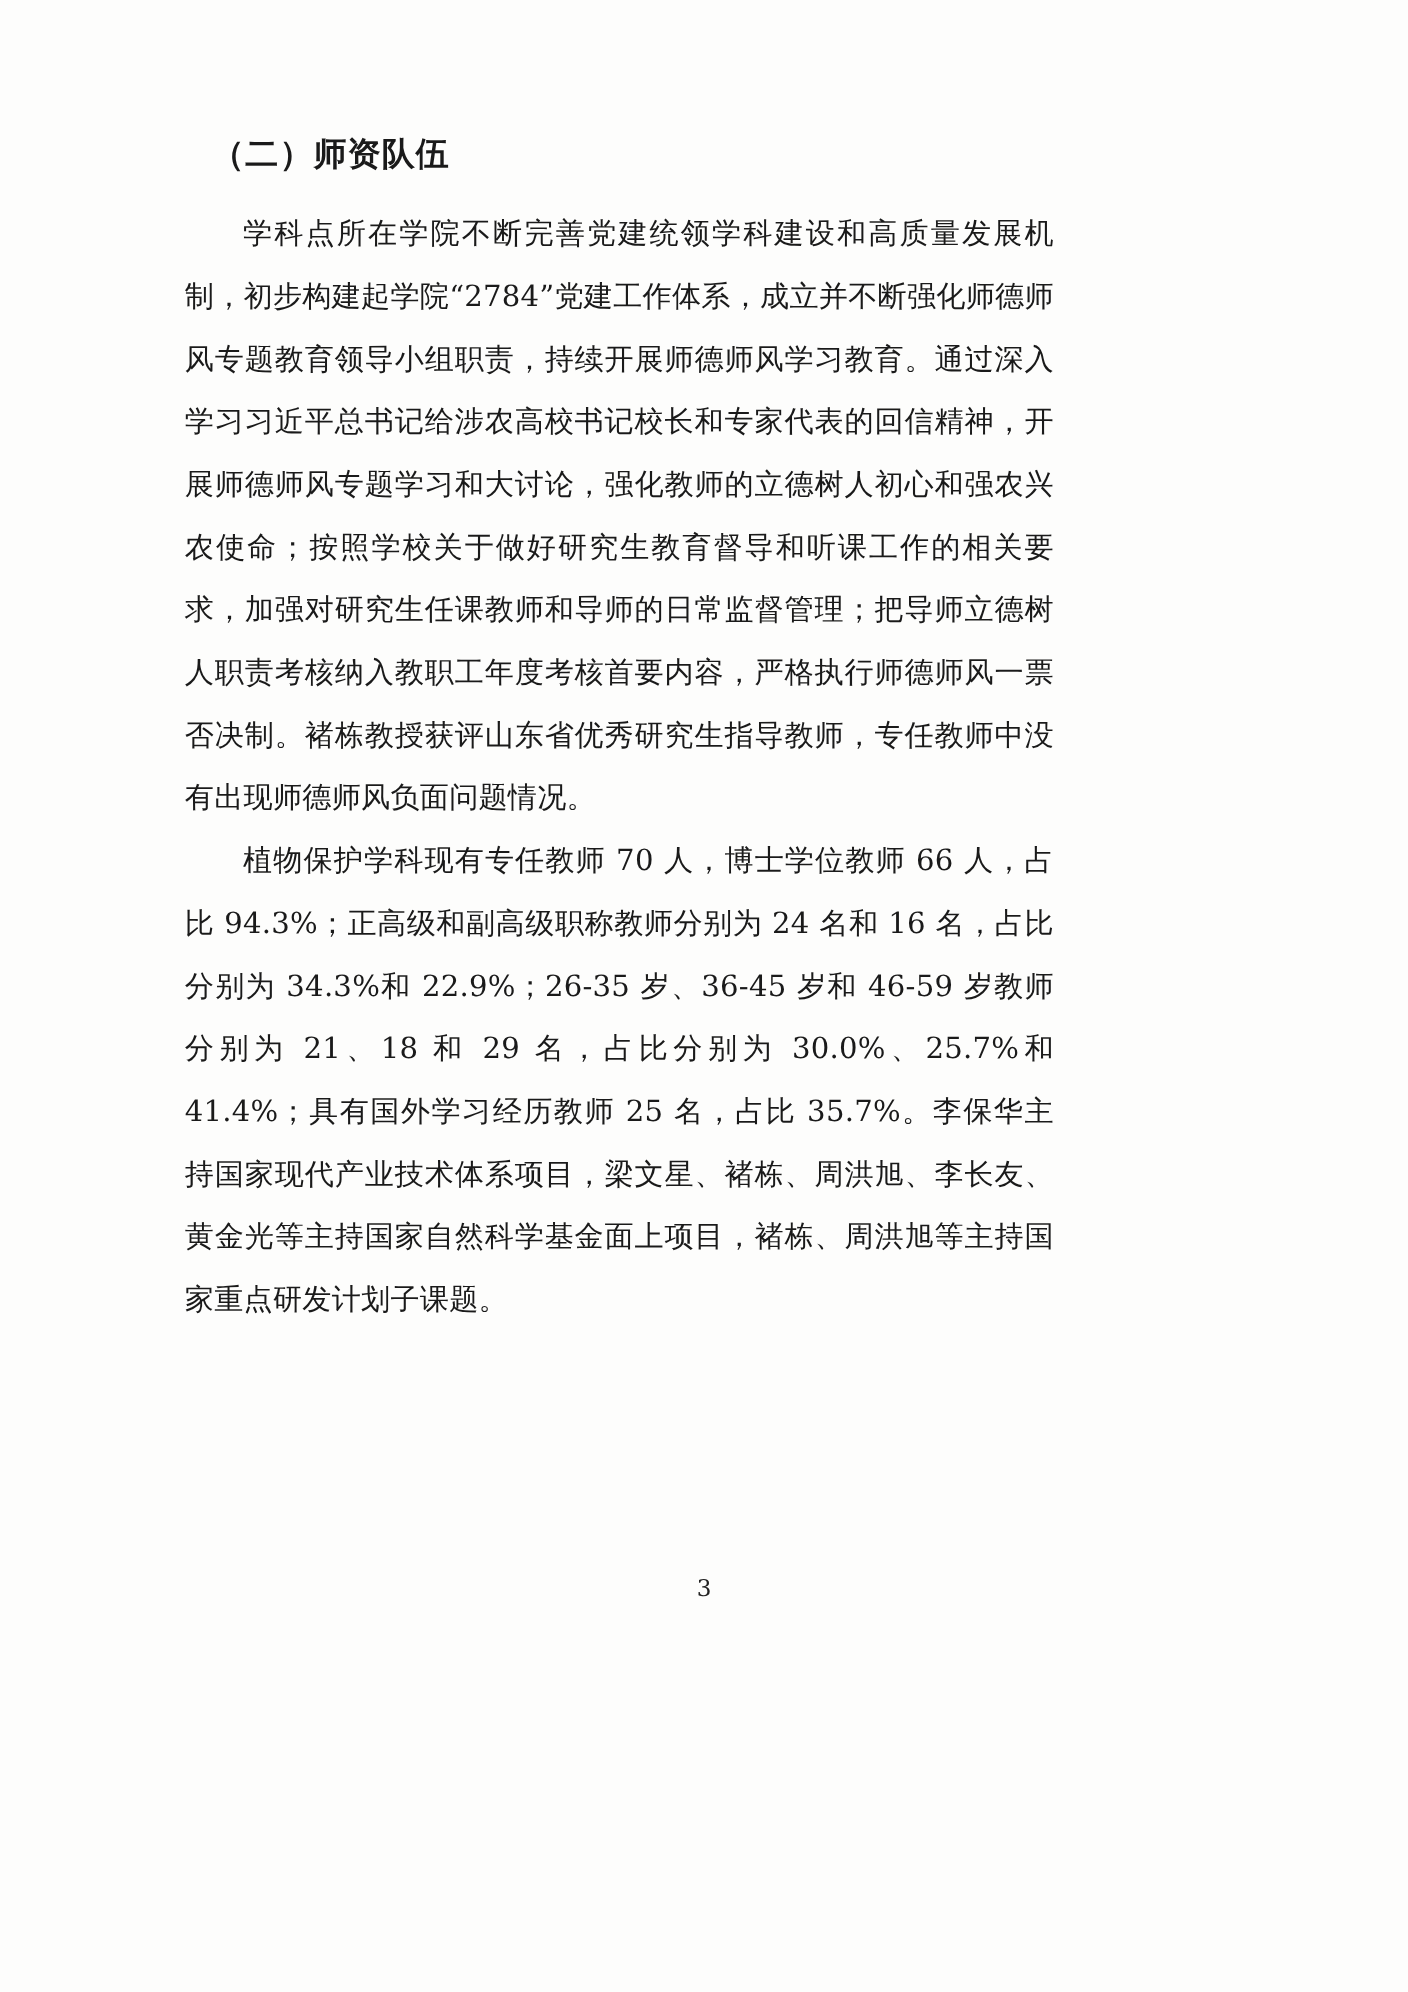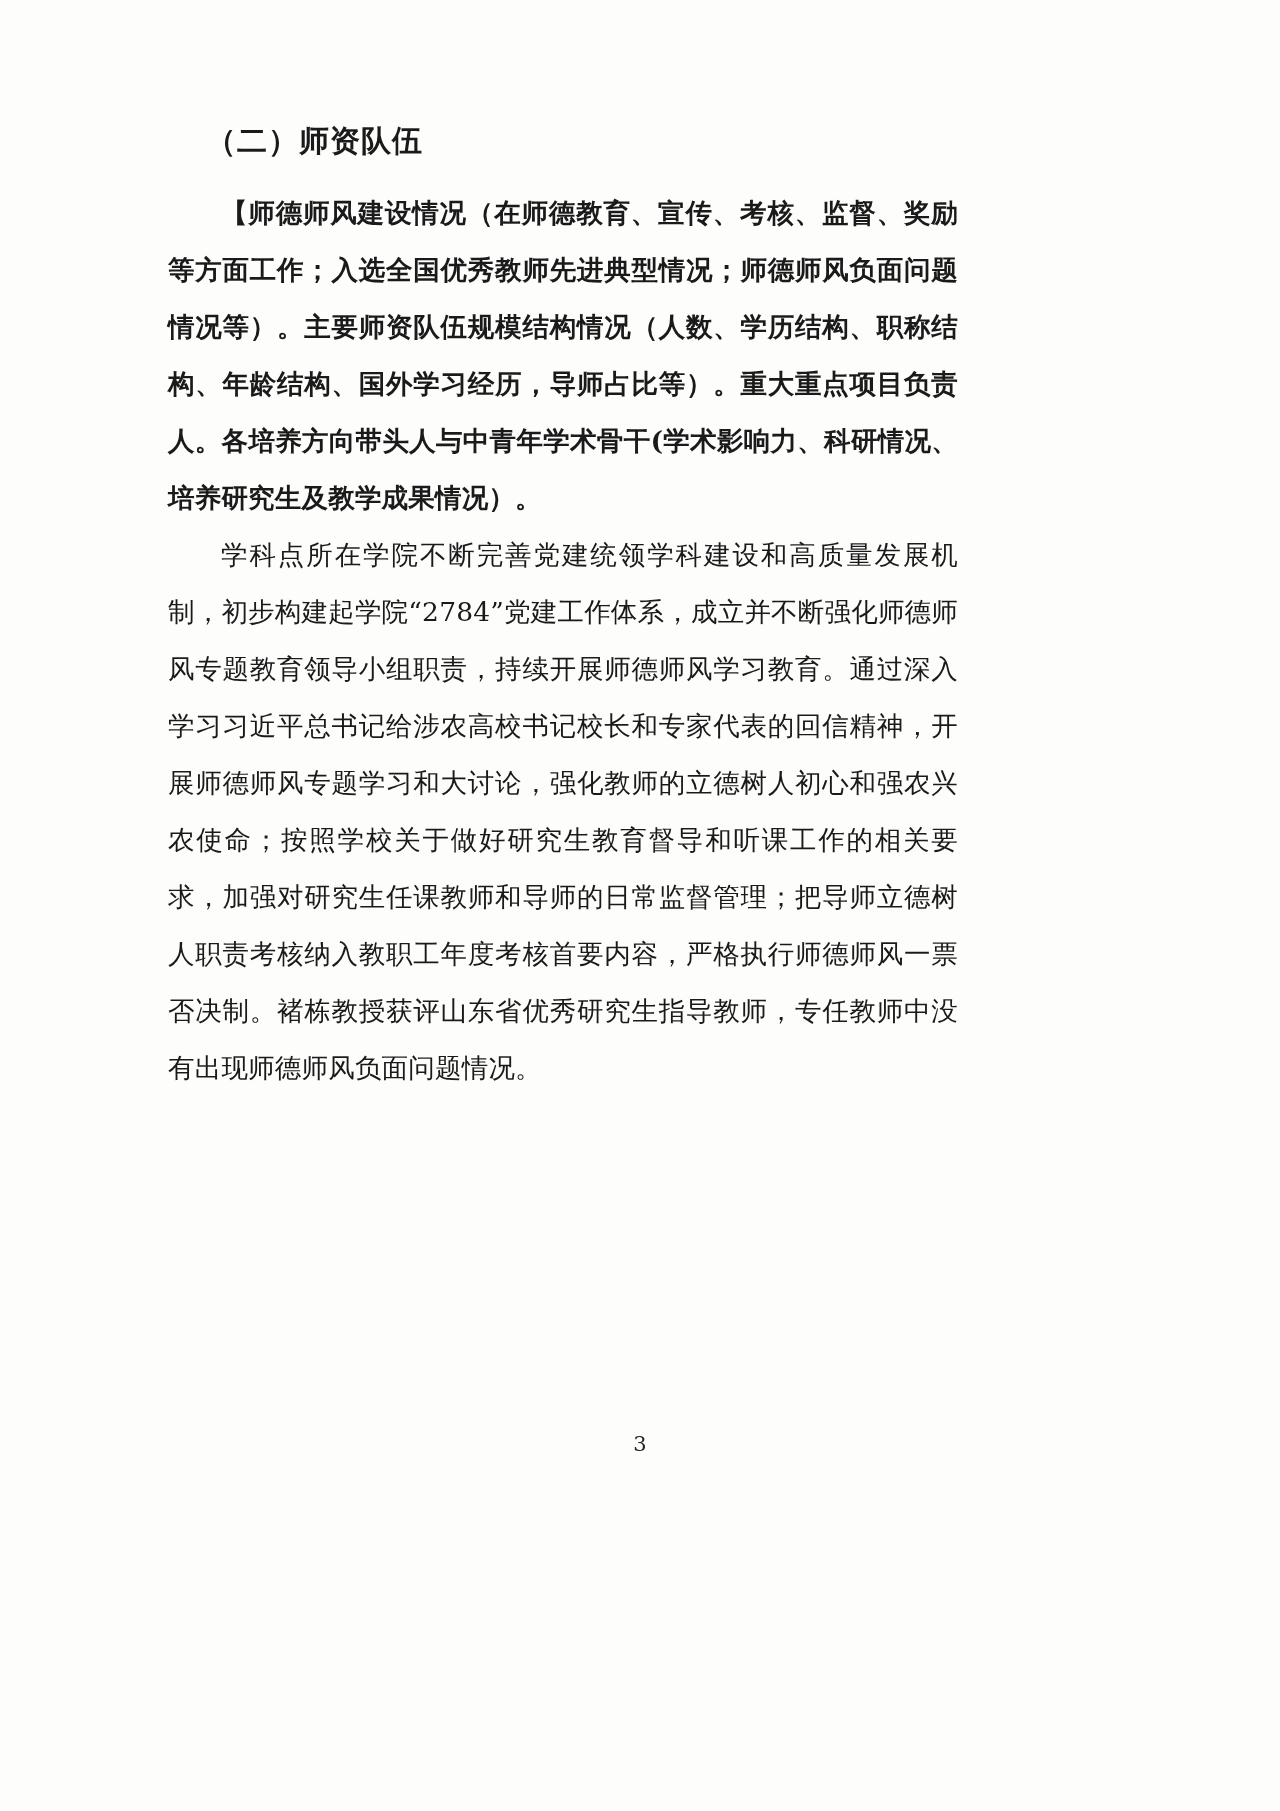--- a/index.html
+++ b/index.html
@@ -26,21 +26,21 @@
   .content {
     position: absolute;
     left: 168px;
     top: 120px;
     width: 790px;
   }
   .heading {
     font-size: 30px;
     font-weight: bold;
     letter-spacing: 1px;
-    margin: 0 0 22px 38px;
+    margin: 0 0 22px 24px;
     line-height: 1.4;
   }
   p.para {
     font-size: 26.5px;
     line-height: 57px;
     margin: 0;
     text-align: justify;
     text-justify: inter-ideograph;
     text-indent: 2em;
     letter-spacing: 0.2px;
@@ -61,22 +61,22 @@
   }
 </style>
 </head>
 <body>
 
 <div class="page">
   <div class="content">
 
     <h2 class="heading">（二）师资队伍</h2>
 
-    <p class="para bracket">【师德师风建设情况（在师德教育、宣传、考核、监督、奖励等方面工作；入选全国优秀教师先进典型情况；师德师风负面问题情况等）。主要师资队伍规模结构情况（人数、学历结构、职称结构、年龄结构、国外学习经历，导师占比等）。重大重点项目负责人。各培养方向带头人与中青年学术骨干(学术影响力、科研情况、培养研究生及教学成果情况）。</p>
 
     <p class="para">学科点所在学院不断完善党建统领学科建设和高质量发展机制，初步构建起学院“2784”党建工作体系，成立并不断强化师德师风专题教育领导小组职责，持续开展师德师风学习教育。通过深入学习习近平总书记给涉农高校书记校长和专家代表的回信精神，开展师德师风专题学习和大讨论，强化教师的立德树人初心和强农兴农使命；按照学校关于做好研究生教育督导和听课工作的相关要求，加强对研究生任课教师和导师的日常监督管理；把导师立德树人职责考核纳入教职工年度考核首要内容，严格执行师德师风一票否决制。褚栋教授获评山东省优秀研究生指导教师，专任教师中没有出现师德师风负面问题情况。</p>
 
+    <p class="para">植物保护学科现有专任教师 70 人，博士学位教师 66 人，占比 94.3%；正高级和副高级职称教师分别为 24 名和 16 名，占比分别为 34.3%和 22.9%；26-35 岁、36-45 岁和 46-59 岁教师分别为 21、18 和 29 名，占比分别为 30.0%、25.7%和 41.4%；具有国外学习经历教师 25 名，占比 35.7%。李保华主持国家现代产业技术体系项目，梁文星、褚栋、周洪旭、李长友、黄金光等主持国家自然科学基金面上项目，褚栋、周洪旭等主持国家重点研发计划子课题。</p>
 
 
   </div>
 
   <div class="page-number">3</div>
 </div>
 
 </body></html>

